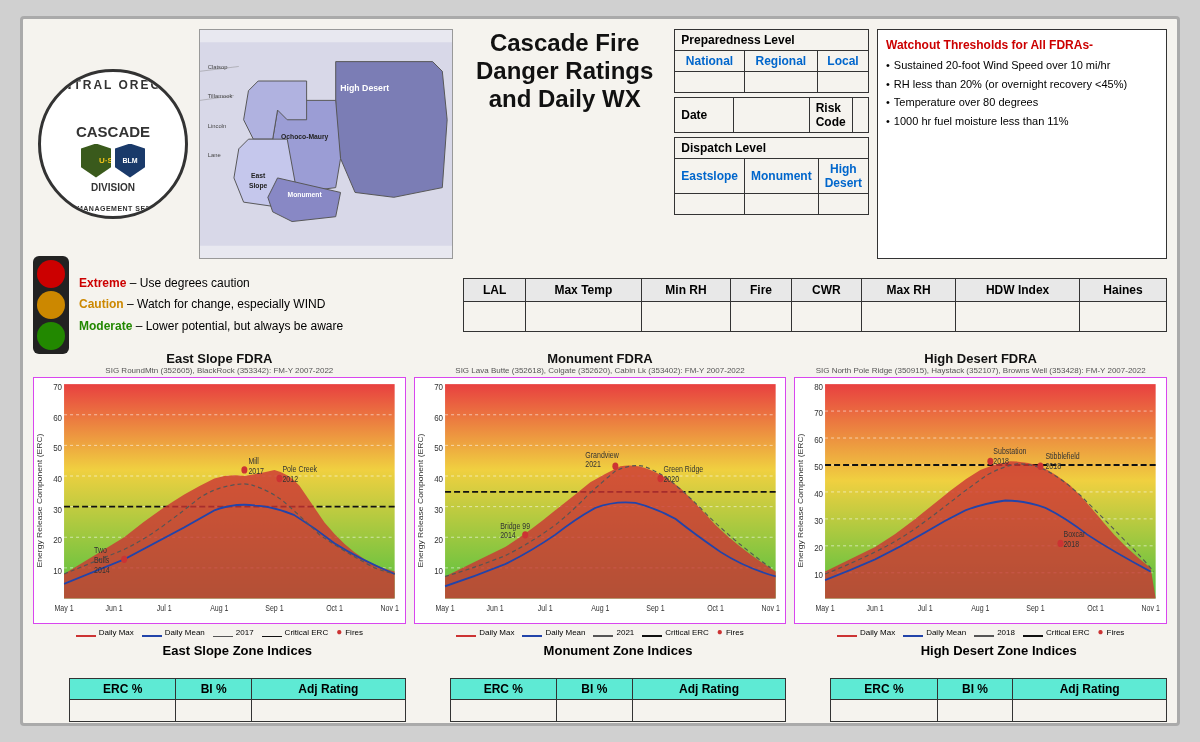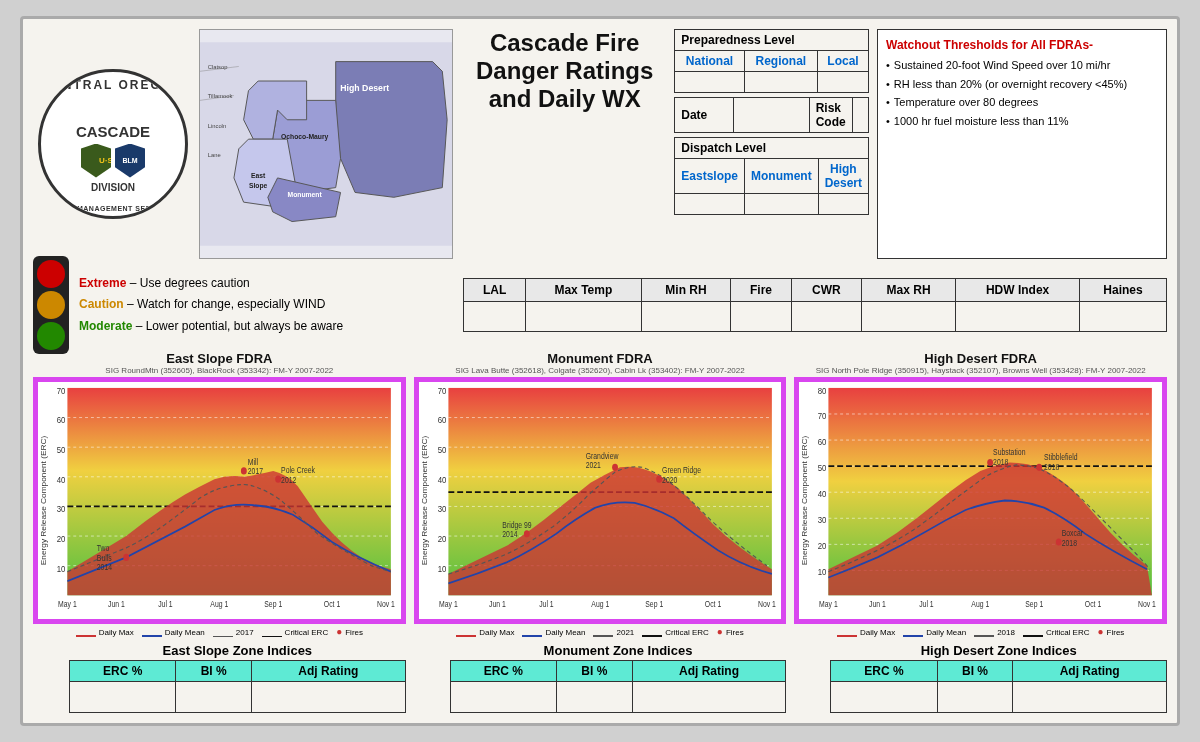--- a/index.html
+++ b/index.html
@@ -269,21 +269,21 @@
     }
     .chart-subtitle {
       text-align: center;
       font-size: 8px;
       color: #555;
       margin-bottom: 2px;
     }
     .chart-wrapper {
       flex: 1;
       position: relative;
-      border: 5px solid #d946ef;
+      border: 1px solid #d946ef;
       overflow: hidden;
       background: white;
     }
     .chart-svg {
       width: 100%;
       height: 100%;
     }
     .chart-legend {
       display: flex;
       gap: 8px;
@@ -306,21 +306,21 @@
     #indices-section {
       display: flex;
       flex-direction: row;
       gap: 8px;
       height: 70px;
     }
     .indices-box {
       flex: 1;
       display: flex;
       flex-direction: column;
-      gap: 2px;
+      gap: 20px;
       padding-left: 36px;
     }
     .indices-title {
       text-align: center;
       font-size: 13px;
       font-weight: bold;
     }
     .indices-table {
       border-collapse: collapse;
       width: 100%;

